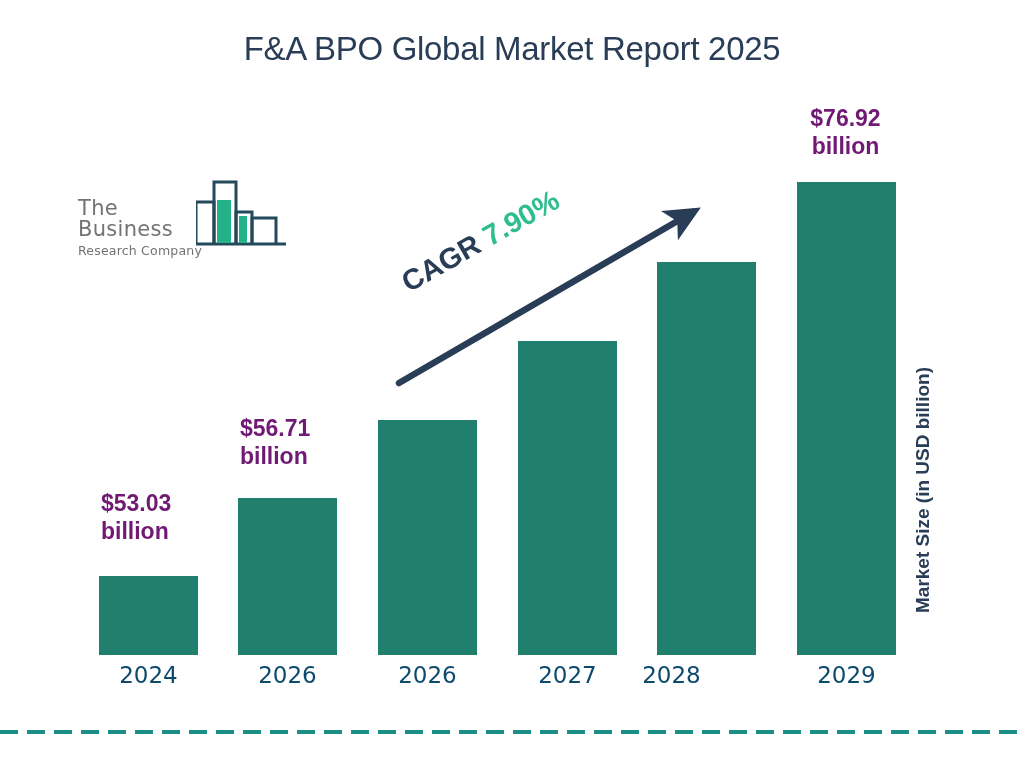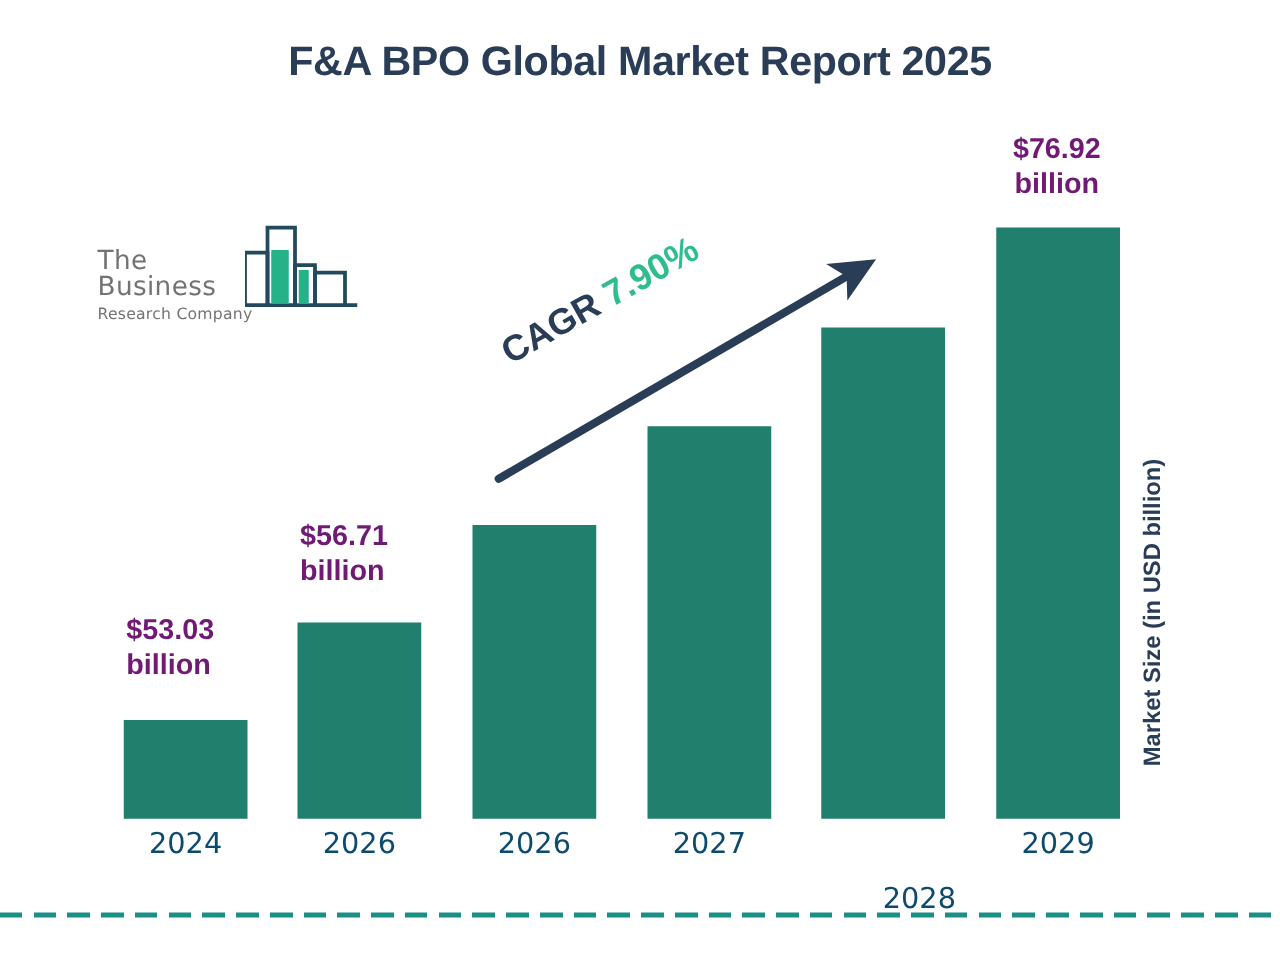--- a/index.html
+++ b/index.html
@@ -9,21 +9,21 @@
     font-family:"Liberation Sans", sans-serif;
     position:relative;overflow:hidden;
     -webkit-font-smoothing:antialiased;
   }
   #chart-root{position:absolute;left:0;top:0;width:1024px;height:768px;}
 
   
   .title{
     position:absolute;left:0;top:30px;width:1024px;
     text-align:center;
-    font-size:33px;font-weight:bold;letter-spacing:-0.3px;
+    font-size:33px;font-weight:normal;letter-spacing:-0.3px;
     color:#2a3d57;
     font-family:"Liberation Sans", sans-serif;
   }
 
   
   .logo{position:absolute;left:78px;top:178px;width:205px;height:70px;}
   .logo-text{position:absolute;left:0;top:20px;width:130px;color:#737373;}
   .logo-line1{font-size:21px;font-family:"DejaVu Sans", sans-serif;letter-spacing:0.3px;line-height:1;}
   .logo-line2{font-size:12.5px;font-family:"DejaVu Sans", sans-serif;letter-spacing:0.2px;margin-top:3px;}
   .logo-mark{position:absolute;left:118px;top:0px;width:90px;height:68px;}
@@ -106,21 +106,21 @@
   <div class="bar" style="left:238px;width:99px;height:157px;"></div>
   <div class="bar" style="left:378px;width:99px;height:235px;"></div>
   <div class="bar" style="left:518px;width:99px;height:314px;"></div>
   <div class="bar" style="left:657px;width:99px;height:393px;"></div>
   <div class="bar" style="left:797px;width:99px;height:473px;"></div>
 
   <div class="xlabel" style="left:99px;width:99px;">2024</div>
   <div class="xlabel" style="left:238px;width:99px;">2026</div>
   <div class="xlabel" style="left:378px;width:99px;">2026</div>
   <div class="xlabel" style="left:518px;width:99px;">2027</div>
-  <div class="xlabel" style="left:686px;width:99px;margin-top:44px;">2028</div>
+  <div class="xlabel" style="left:622px;width:99px;">2028</div>
   <div class="xlabel" style="left:797px;width:99px;">2029</div>
 
   <div class="vallabel" style="left:101px;top:489px;">
     <div>$53.03</div>
     <div>billion</div>
   </div>
   <div class="vallabel" style="left:240px;top:414px;">
     <div>$56.71</div>
     <div>billion</div>
   </div>

